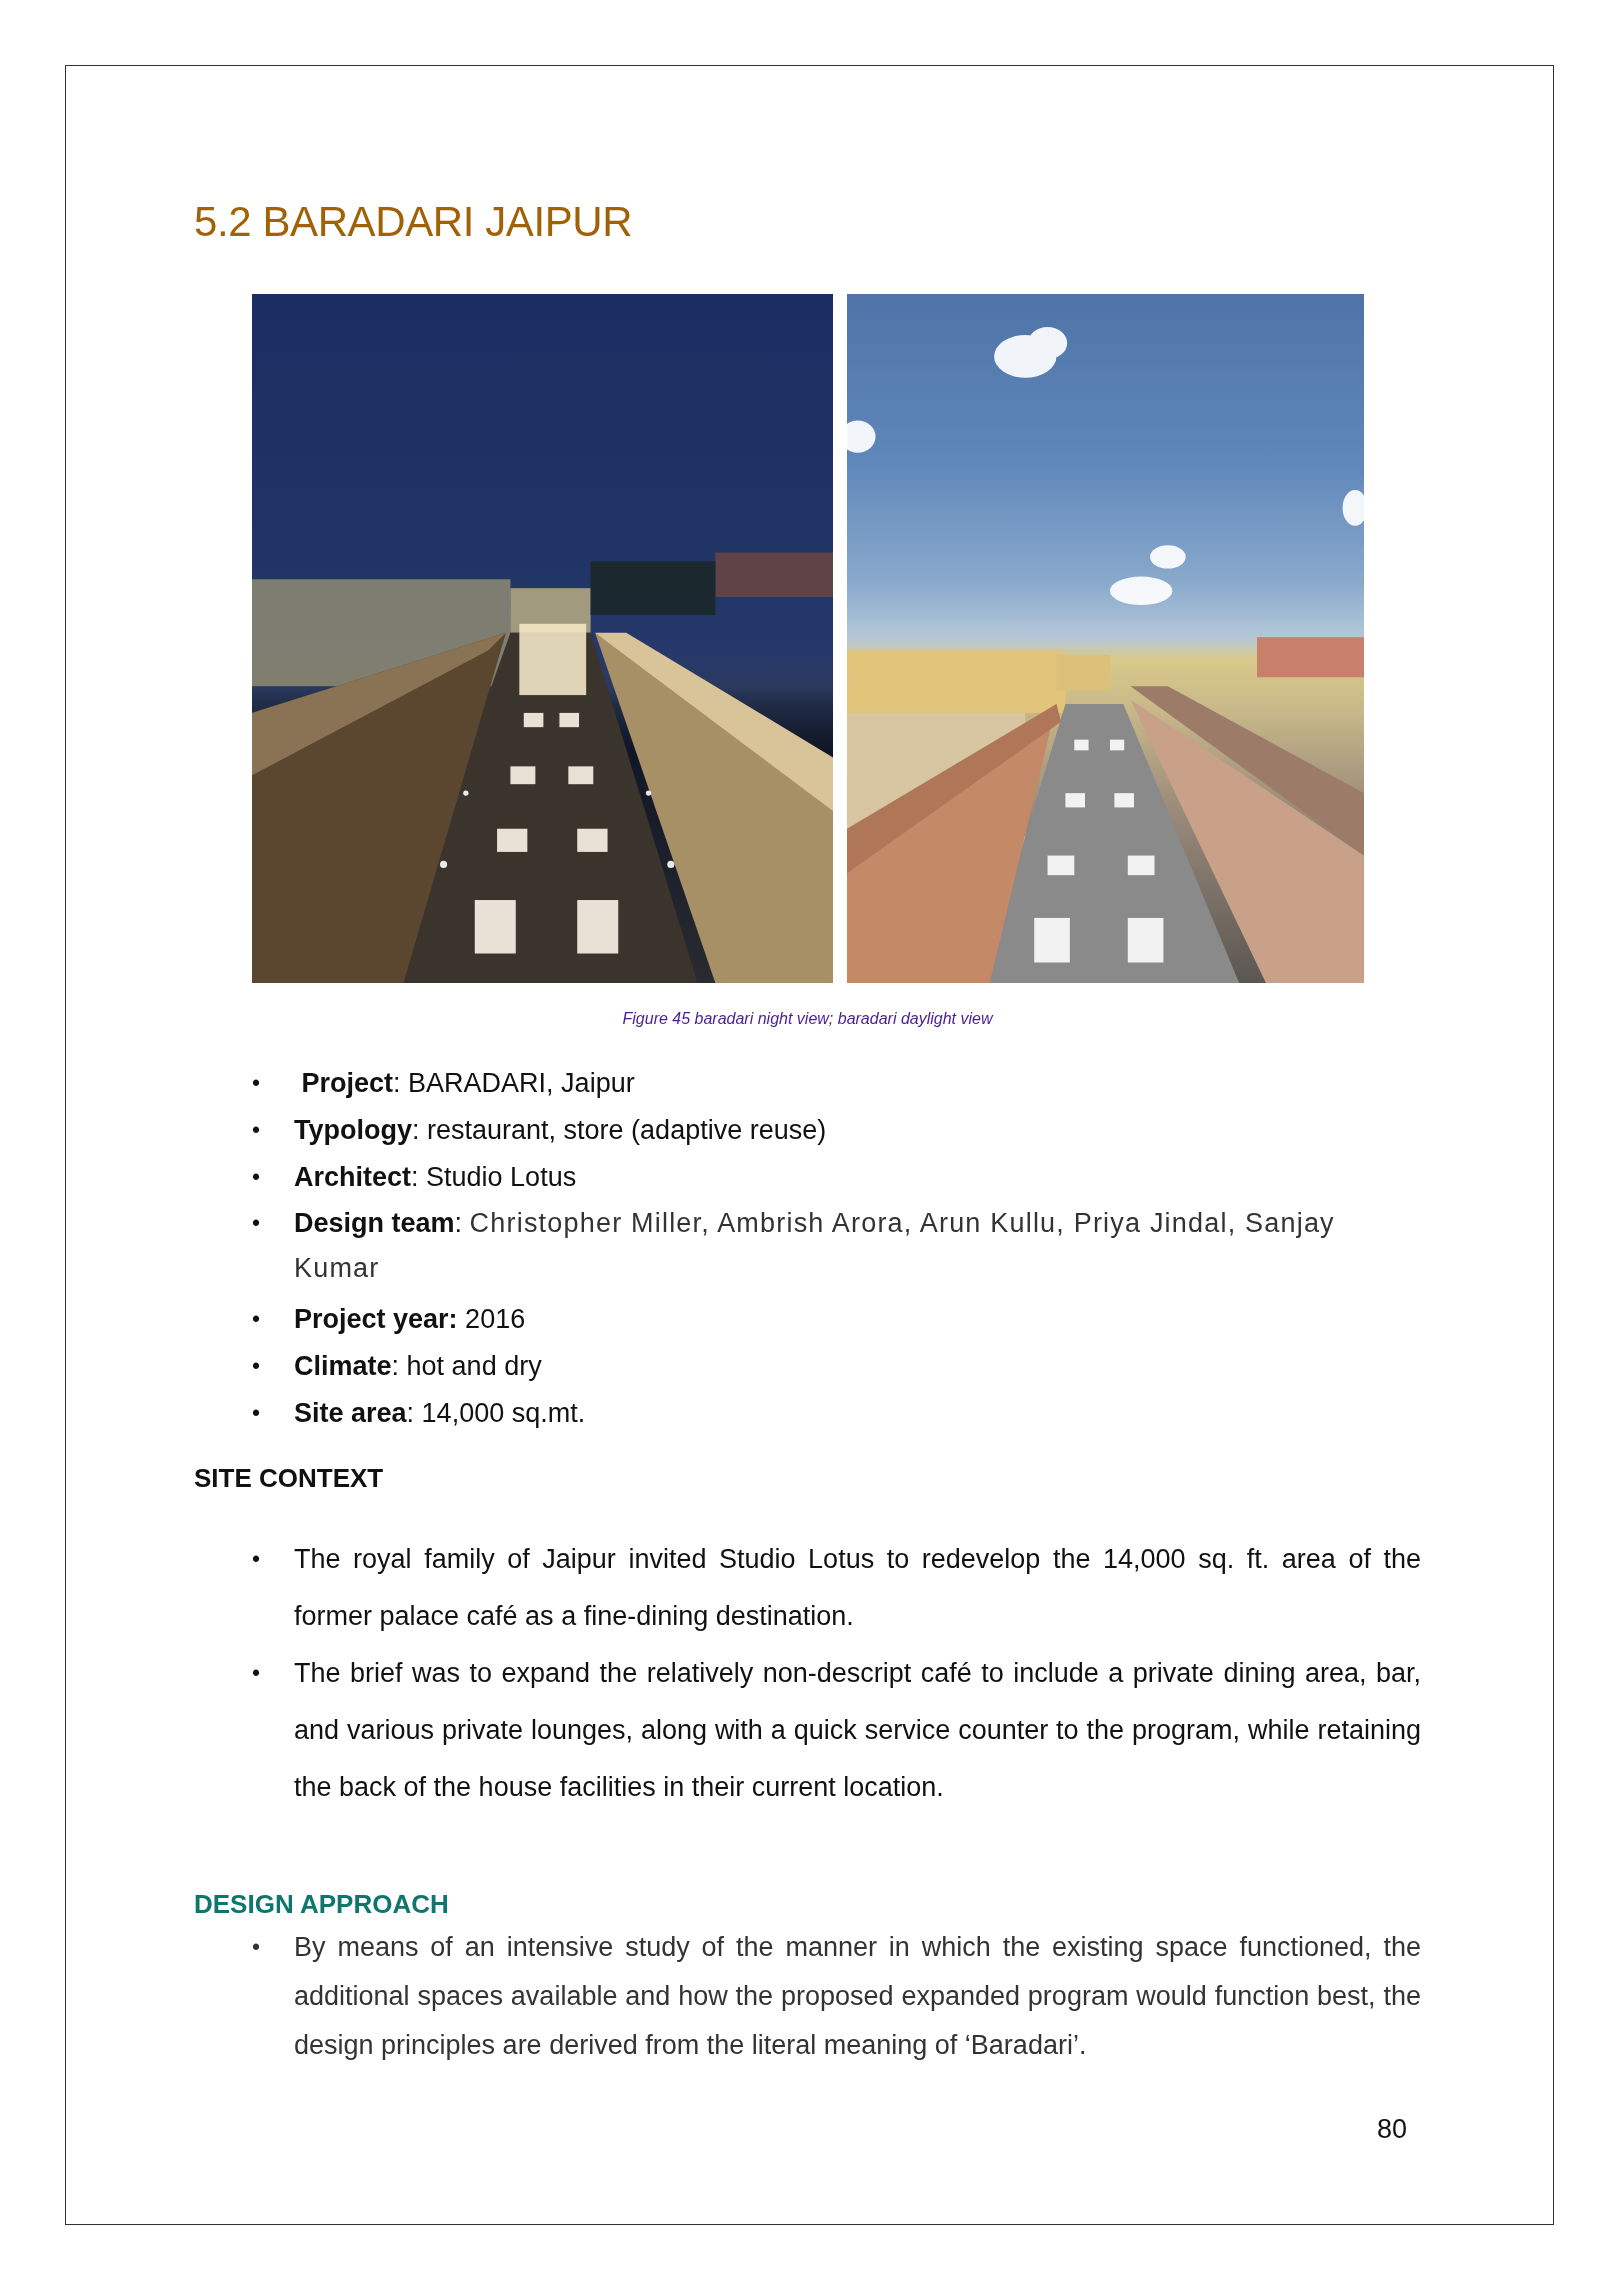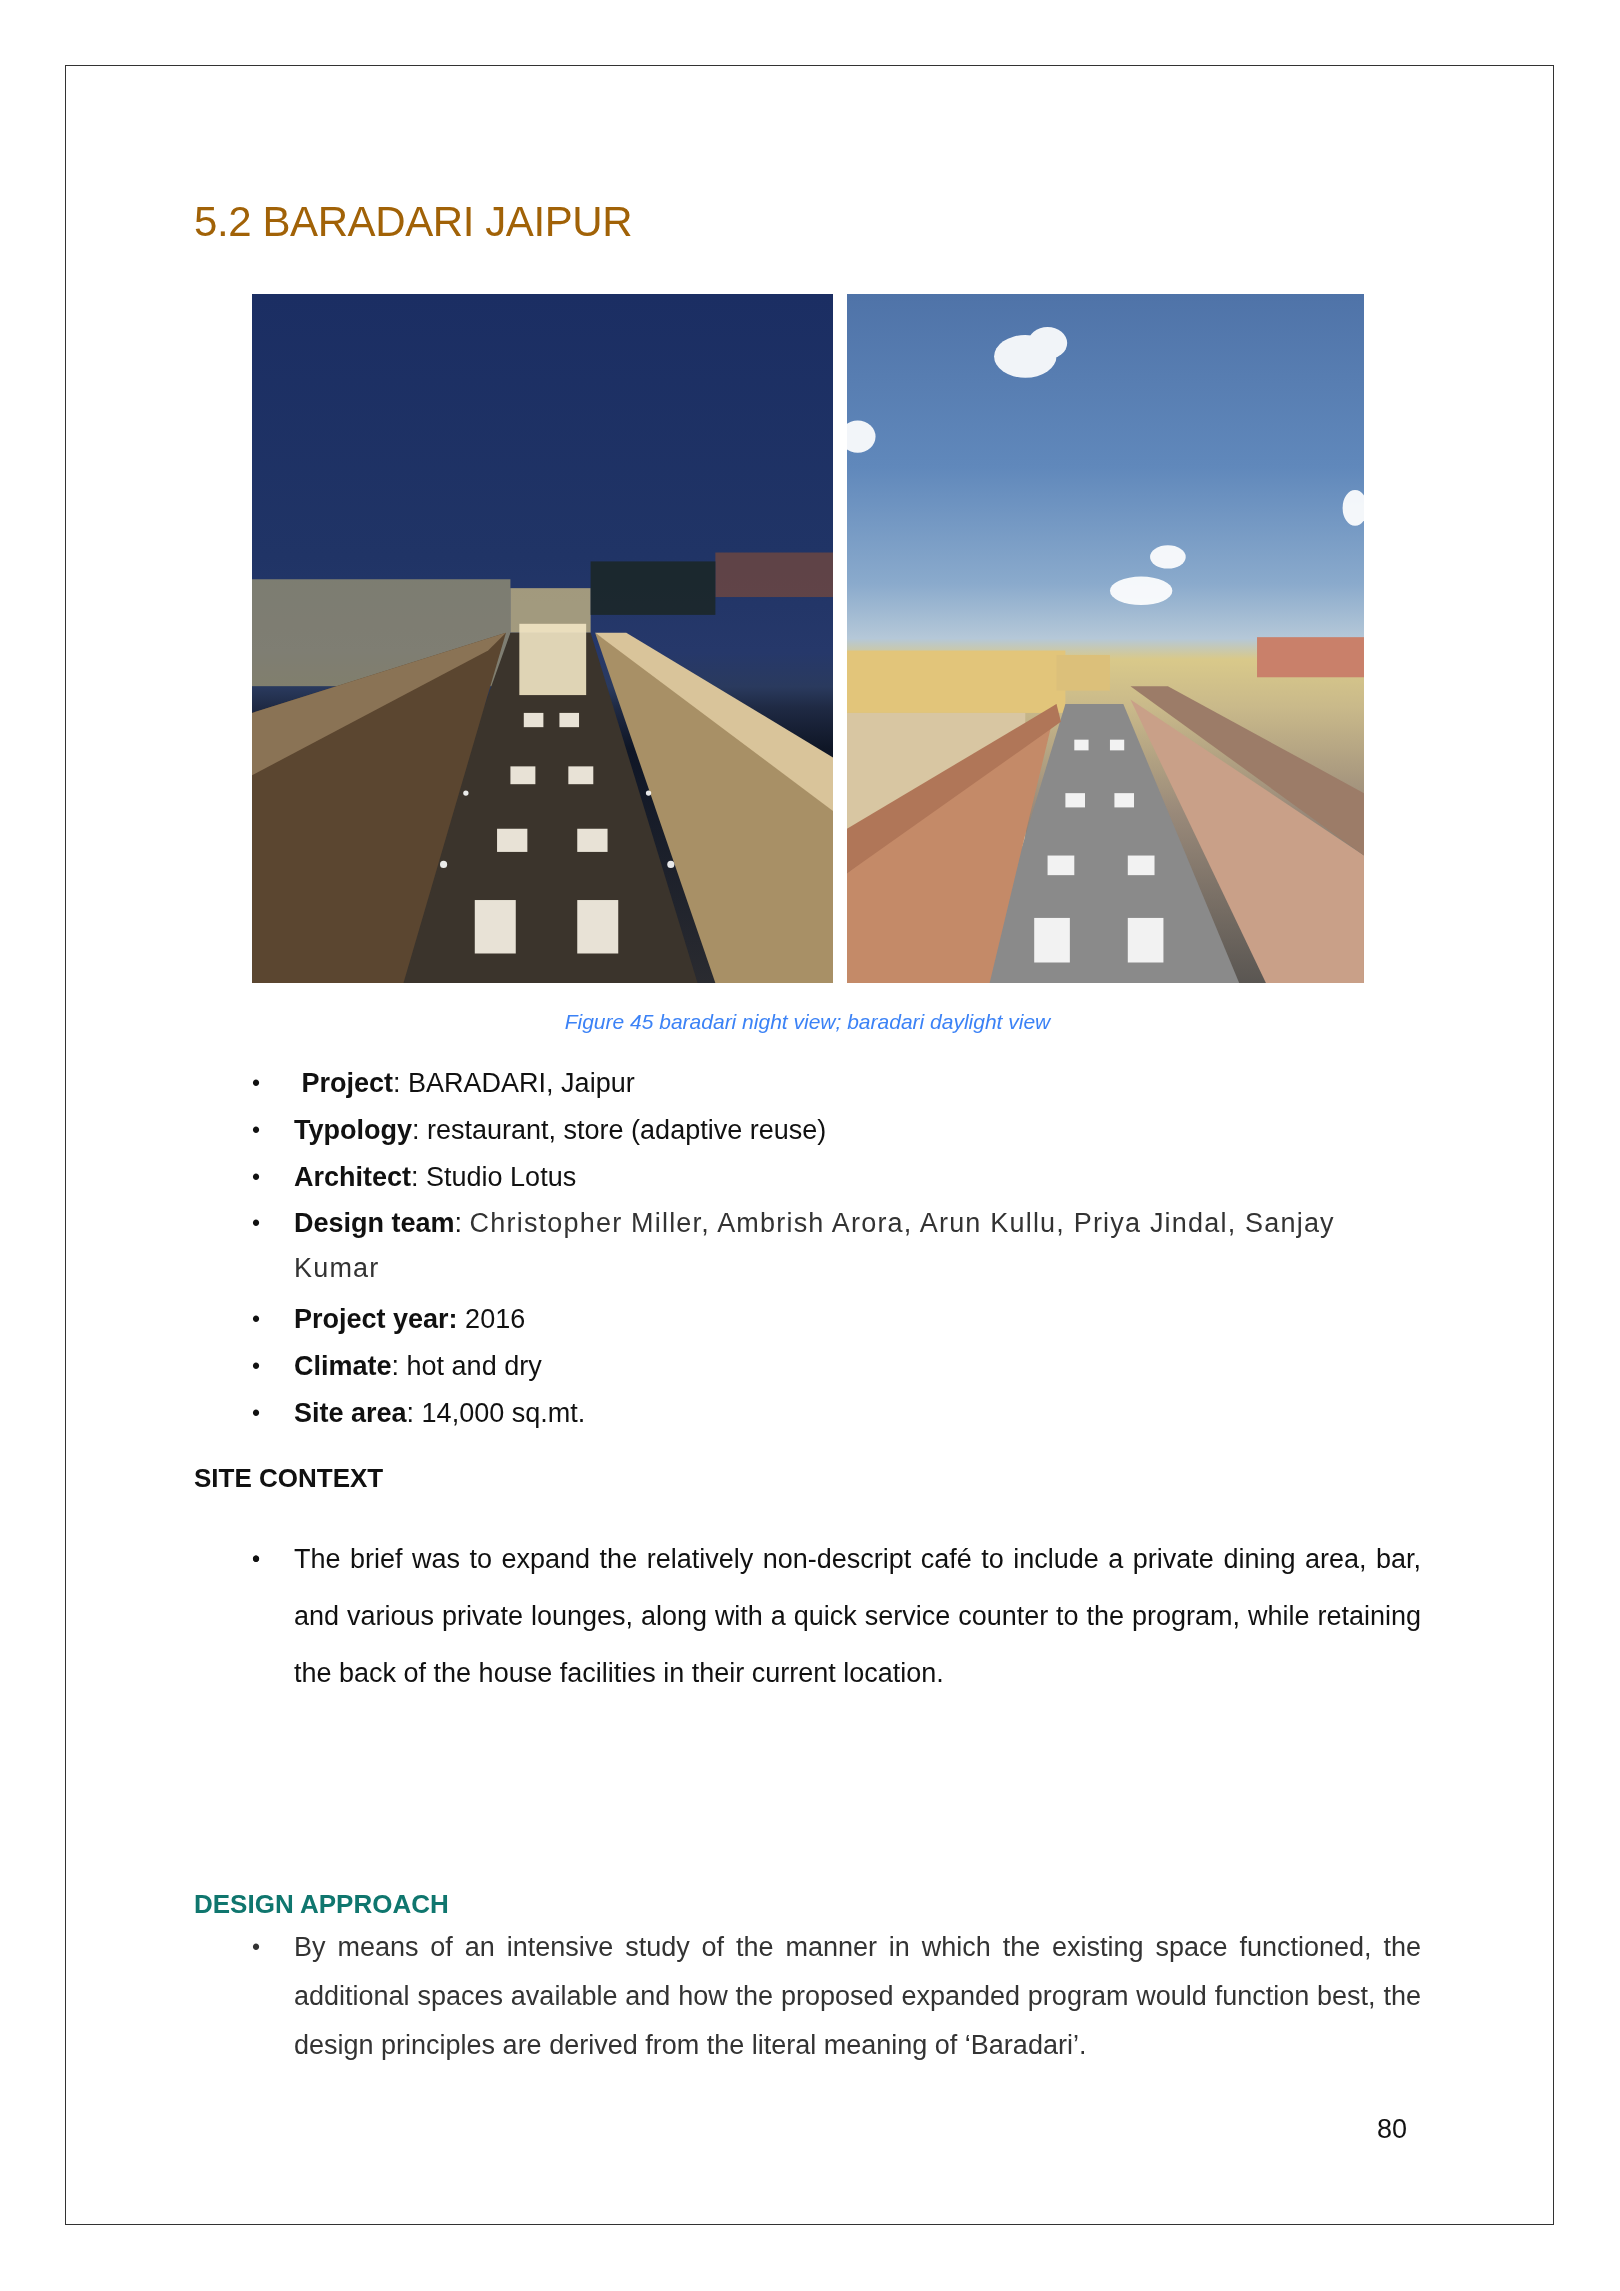--- a/index.html
+++ b/index.html
@@ -10,21 +10,21 @@
     .title { position: absolute; left: 194px; top: 198px; margin: 0;
              font-size: 42px; font-weight: normal; color: #a16207; letter-spacing: -0.4px;
              font-family: "Liberation Sans", sans-serif; }
     .figure { position: absolute; top: 294px; height: 689px; overflow: hidden; }
     .fig-night { left: 252px; width: 581px;
       background: linear-gradient(to bottom, #1b2e63 0%, #203466 38%, #26386a 52%, #2a3a5e 57%, #1f2a44 60%, #0f1626 66%, #2a2b30 100%); }
     .fig-day { left: 847px; width: 517px;
       background: linear-gradient(to bottom, #4f73a8 0%, #6088bb 25%, #8aaacc 42%, #b5c8d8 50%, #d9c98a 53%, #c9b98a 60%, #9a8a7a 75%, #5a5652 100%); }
     .photo-layer { position: absolute; }
     .caption { position: absolute; left: 0; width: 1615px; top: 1010px; text-align: center;
-               font-style: italic; font-size: 21px; color: #3b82f6; }
+               font-style: italic; font-size: 16px; color: #4c1d95; }
     ul.meta { position: absolute; left: 252px; top: 1060px; width: 1169px; margin: 0; padding: 0; list-style: none;
               font-size: 27px; line-height: 47px; }
     ul.meta li { position: relative; padding-left: 42px; }
     ul.meta li .bullet { position: absolute; left: 0; top: 0; font-size: 23px; }
     ul.meta li b { font-weight: bold; }
     .team-val { color: #333; letter-spacing: 1.2px; }
     .heading { position: absolute; left: 194px; margin: 0; font-size: 26px; font-weight: bold; color: #111; text-align: center; }
     .heading.dim { color: #0f766e; margin-top: 48px; }
     ul.para { position: absolute; left: 252px; margin: 0; padding: 0; list-style: none; width: 1169px; font-size: 27px; }
     ul.para li { position: relative; padding-left: 42px; text-align: justify; }
@@ -123,21 +123,21 @@
   <li><span class="bullet">•</span><b>Architect</b><span>: </span><span>Studio Lotus</span></li>
   <li style="line-height:45px;margin-bottom:5.3px;"><span class="bullet">•</span><b>Design team</b><span>: </span><span class="team-val">Christopher Miller, Ambrish Arora, Arun Kullu, Priya Jindal, Sanjay Kumar</span></li>
   <li><span class="bullet">•</span><b>Project year:</b><span> </span><span>2016</span></li>
   <li><span class="bullet">•</span><b>Climate</b><span>: </span><span>hot and dry</span></li>
   <li><span class="bullet">•</span><b>Site area</b><span>: </span><span>14,000 sq.mt.</span></li>
 </ul>
 
 <h2 class="heading" style="top:1463px;">SITE CONTEXT</h2>
 
 <ul class="para site-list">
-  <li><span class="bullet">•</span></li>
+  <li><span class="bullet">•</span><span>The royal family of Jaipur invited Studio Lotus to redevelop the 14,000 sq. ft. area of the former palace café as a fine-dining destination.</span></li>
   <li><span class="bullet">•</span><span>The brief was to expand the relatively non-descript café to include a private dining area, bar, and various private lounges, along with a quick service counter to the program, while retaining the back of the house facilities in their current location.</span></li>
 </ul>
 
 <h2 class="heading dim" style="top:1841px;">DESIGN APPROACH</h2>
 
 <ul class="para design-list">
   <li><span class="bullet">•</span><span>By means of an intensive study of the manner in which the existing space functioned, the additional spaces available and how the proposed expanded program would function best, the design principles are derived from the literal meaning of ‘Baradari’.</span></li>
 </ul>
 
 <div class="page-num">80</div>

